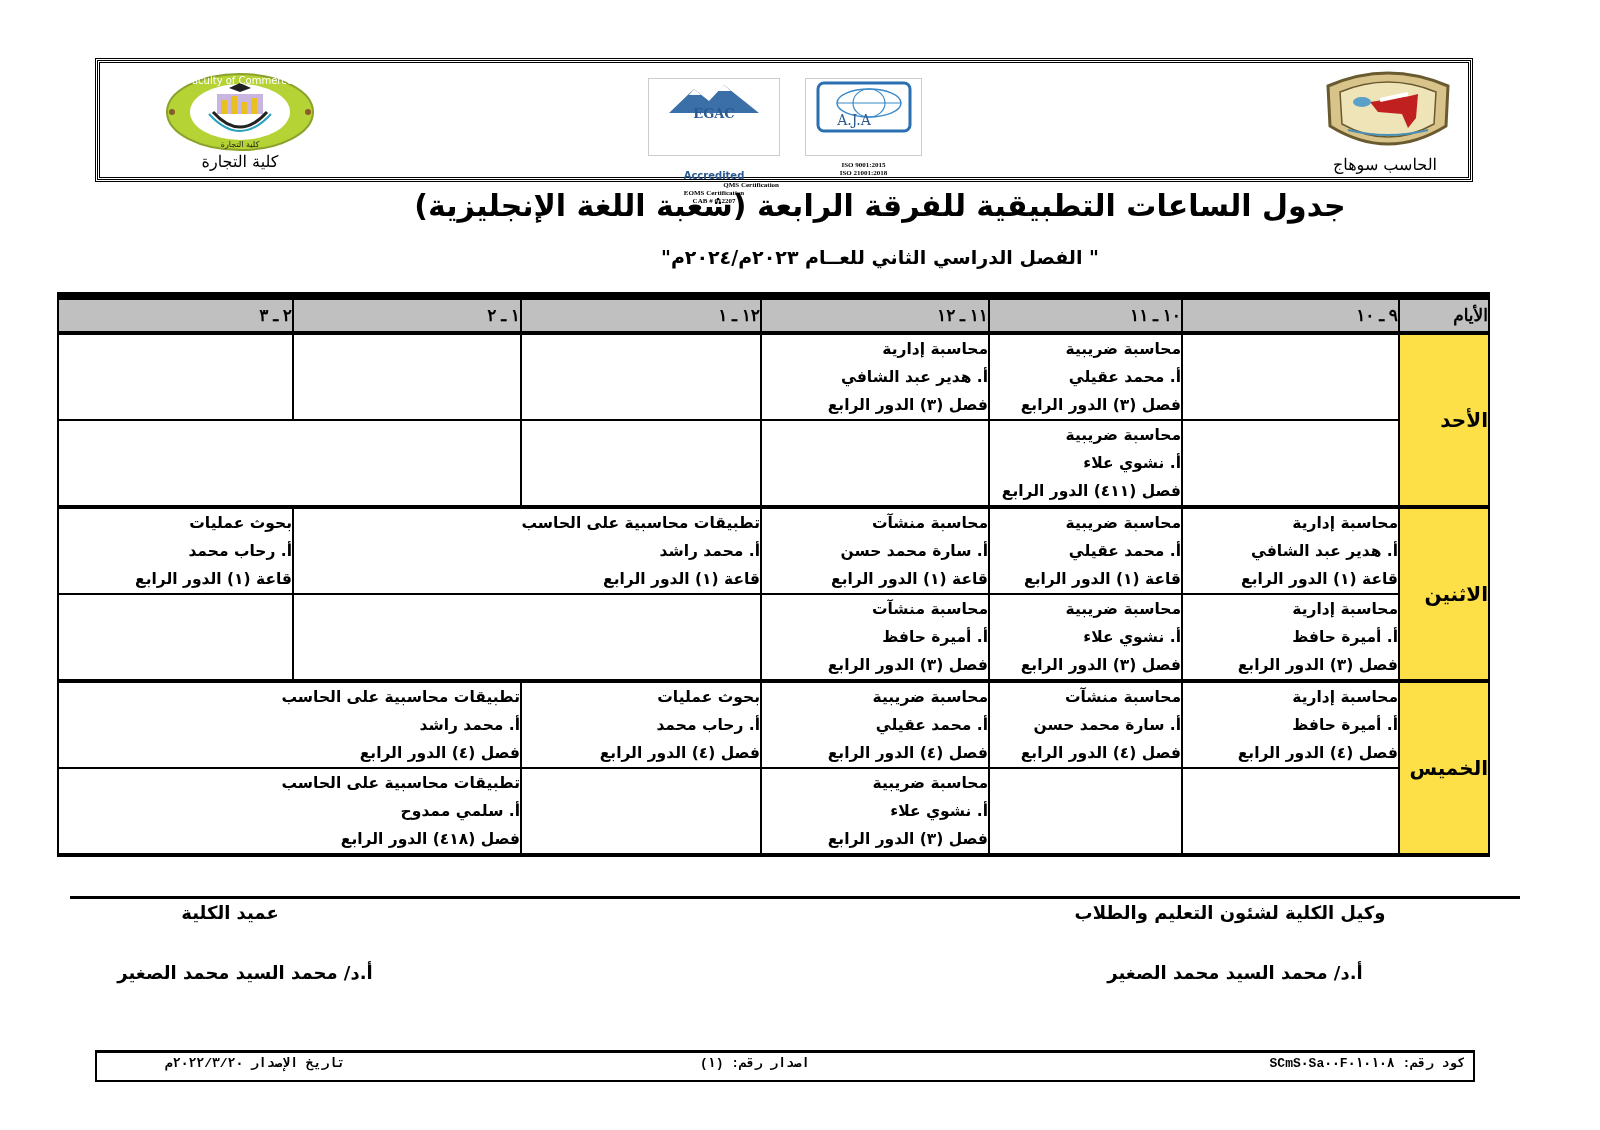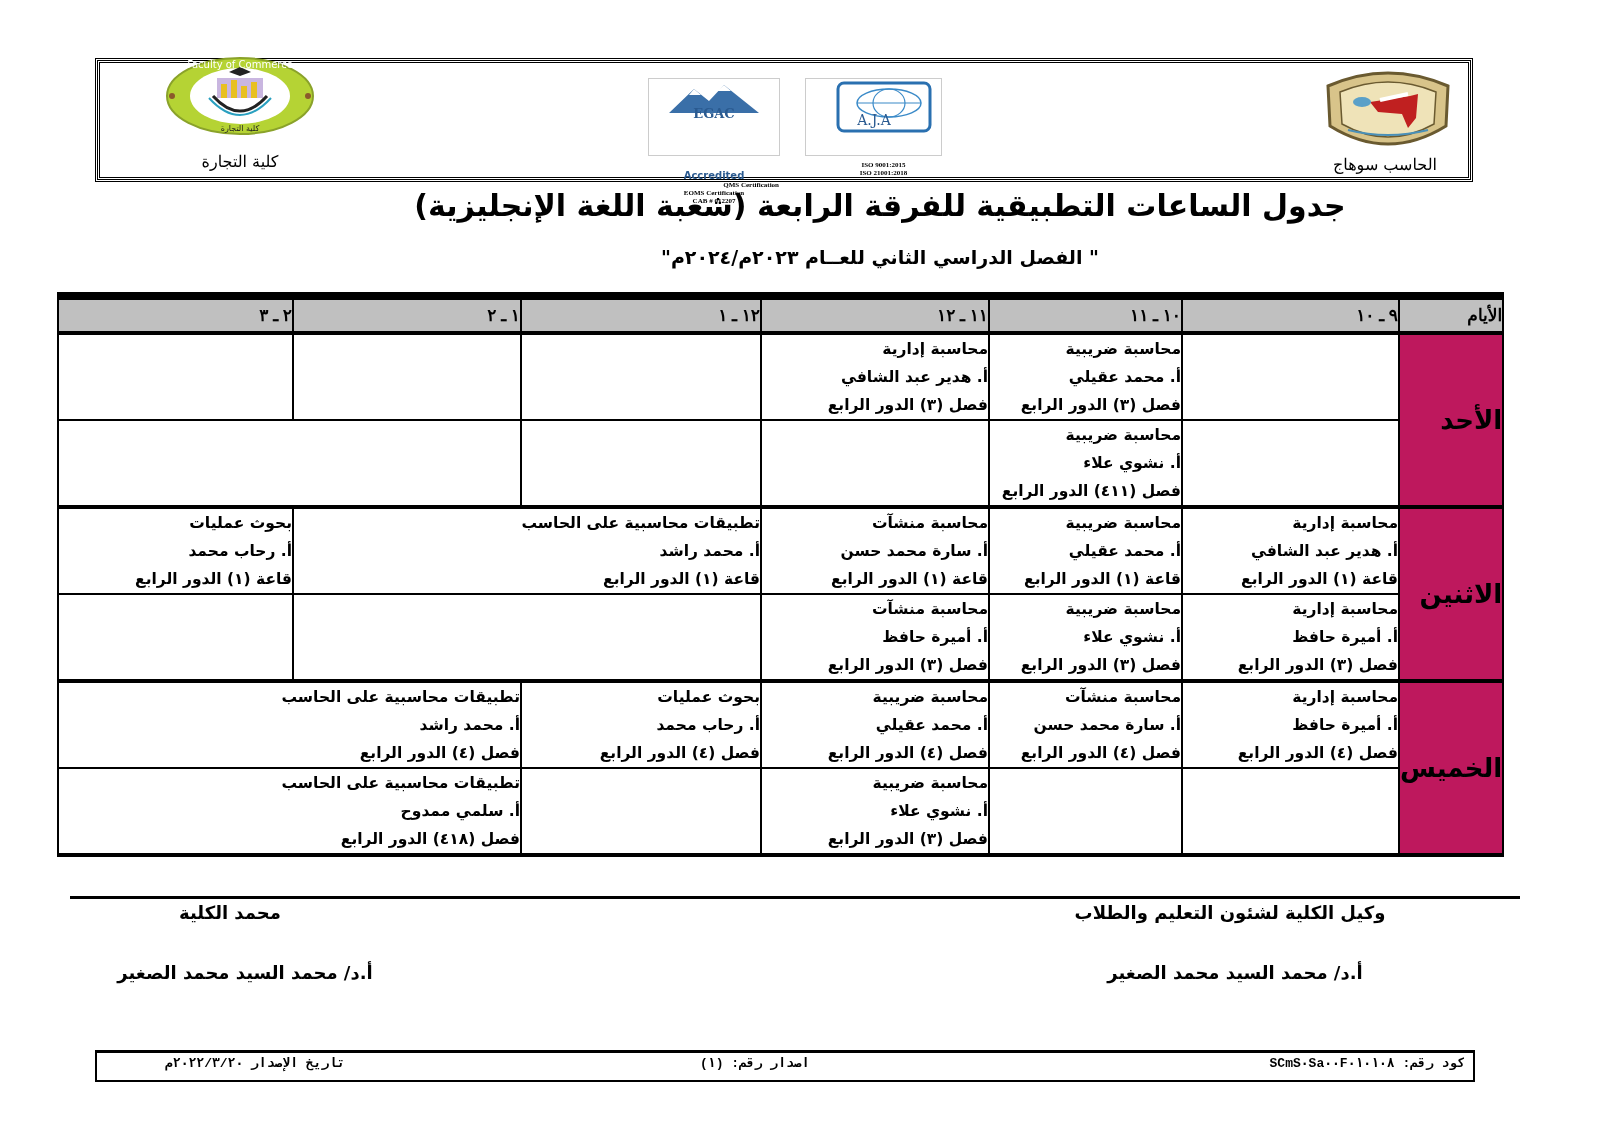--- a/index.html
+++ b/index.html
@@ -4,43 +4,43 @@
 <style>
   html, body { margin: 0; padding: 0; background: #ffffff; }
   body { width: 1600px; height: 1130px; position: relative; overflow: hidden;
          font-family: "DejaVu Sans", sans-serif; color: #000; }
 
   
   .header-frame { position: absolute; left: 95px; top: 58px; width: 1378px; height: 124px;
                   border: 3px double #000; box-sizing: border-box; box-shadow: inset 0 0 0 1px #fff; }
   .header-frame::before { content: ""; position: absolute; inset: 1px; border: 1px solid #000; }
 
-  .logo-commerce { position: absolute; left: 165px; top: 56px; width: 150px; height: 80px; }
+  .logo-commerce { position: absolute; left: 165px; top: 72px; width: 150px; height: 80px; }
   .logo-commerce-caption { position: absolute; left: 175px; top: 152px; width: 130px; text-align: center;
                            font-family: "DejaVu Serif", serif; font-size: 16px; }
   .logo-egac { position: absolute; left: 648px; top: 78px; width: 130px; height: 76px;
                border: 1px solid #ccc; background: #fff; text-align: center; }
   .logo-aja { position: absolute; left: 805px; top: 78px; width: 115px; height: 76px;
-              border: 1px solid #ccc; background: #fff; text-align: center; padding-left: 20px; }
+              border: 1px solid #ccc; background: #fff; text-align: center; }
   .logo-sohag { position: absolute; left: 1318px; top: 66px; width: 140px; height: 88px; }
   .logo-sohag-caption { position: absolute; left: 1320px; top: 155px; width: 130px; text-align: center;
                         font-family: "DejaVu Serif", serif; font-size: 16px; }
 
   .title { position: absolute; left: 300px; top: 188px; width: 1160px; text-align: center;
            font-family: "DejaVu Sans", sans-serif; font-weight: bold; font-size: 30px; }
   .subtitle { position: absolute; left: 380px; top: 246px; width: 1000px; text-align: center;
               font-family: "DejaVu Sans", sans-serif; font-weight: bold; font-size: 19px; }
 
   
   .schedule { position: absolute; left: 57px; top: 292px; border-collapse: collapse;
               direction: rtl; border-top: 8px solid #000; border-bottom: 4px solid #000; }
   .schedule th, .schedule td { border: 2.5px solid #000; padding: 0; text-align: right;
                                vertical-align: middle; font-weight: bold; }
   .schedule th { background: #c0c0c0; height: 31px; font-size: 17px; font-family: "Liberation Sans", sans-serif; }
-  .schedule td.day { background: #be185d; font-size: 26px; width: 88px; }
+  .schedule td.day { background: #fde047; font-size: 20px; width: 88px; }
   .schedule td.cell { height: 84px; font-size: 15.5px; line-height: 28px; }
   .schedule tr.day-start td { border-top-width: 4px; }
   .cell .line { display: block; }
 
   .col-days { width: 88px; }
   .col-9  { width: 217px; }
   .col-10 { width: 193px; }
   .col-11 { width: 228px; }
   .col-12 { width: 240px; }
   .col-1  { width: 228px; }
@@ -277,19 +277,19 @@
         <span class="line">فصل (٤١٨) الدور الرابع</span>
       </td>
     </tr>
   </tbody>
 </table>
 
 <div class="extend-line"></div>
 
 <div class="sig-title-right" dir="rtl">وكيل الكلية لشئون التعليم والطلاب</div>
 <div class="sig-name-right" dir="rtl">أ.د/ محمد السيد محمد الصغير</div>
-<div class="sig-title-left" dir="rtl">محمد الكلية</div>
+<div class="sig-title-left" dir="rtl">عميد الكلية</div>
 <div class="sig-name-left" dir="rtl">أ.د/ محمد السيد محمد الصغير</div>
 
 <div class="footer-frame"></div>
 <div class="footer-item footer-code">كود رقم: SCmS٠Sa٠٠F٠١٠١٠٨</div>
 <div class="footer-item footer-version">اصدار رقم: (١)</div>
 <div class="footer-item footer-date">تاريخ الإصدار ٢٠٢٢/٣/٢٠م</div>
 
 </body></html>

